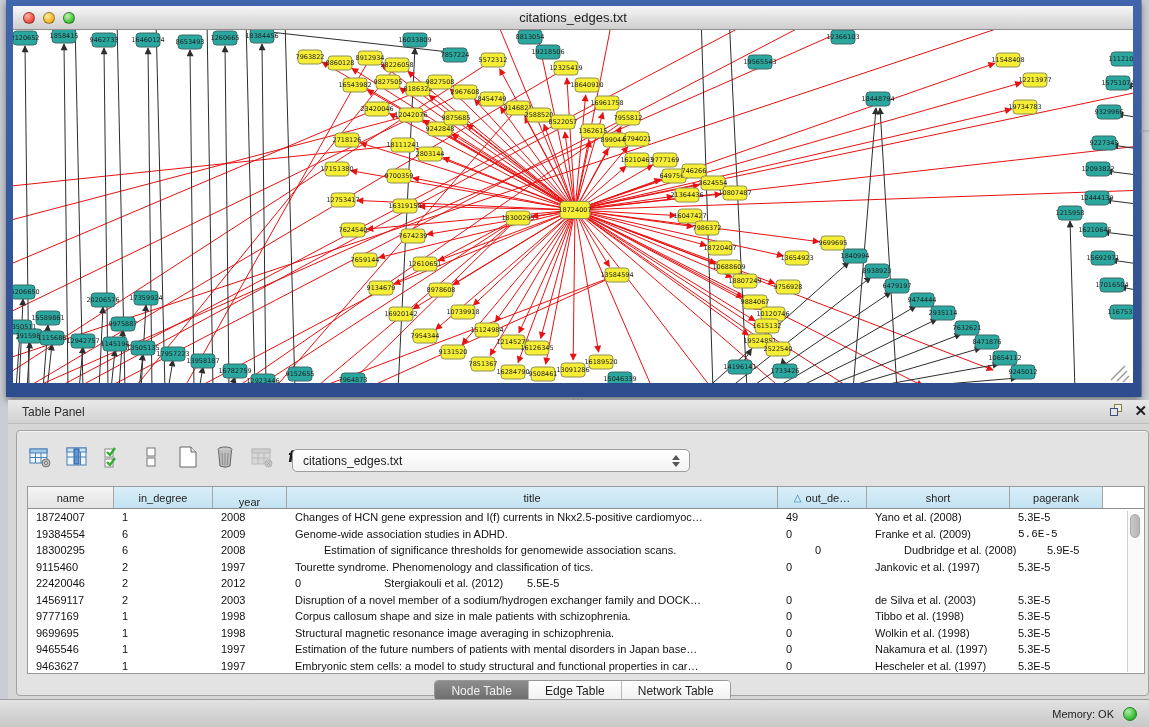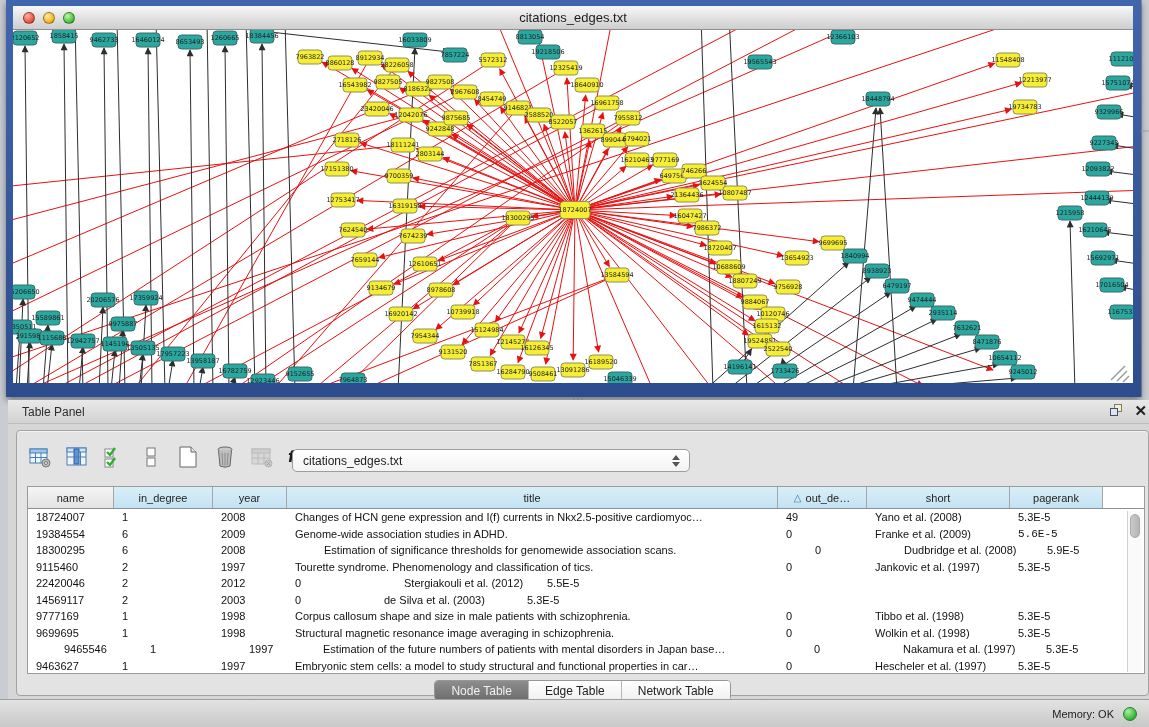--- a/index.html
+++ b/index.html
@@ -900,21 +900,21 @@
     </div>
 
     <div class="tbl-wrap">
       <div class="tbl-header" id="tbl-header">
           <div class="th plain" style="width: 86px;">
             <span>name</span>
           </div>
           <div class="th" style="width: 99px;">
             <span>in_degree</span>
           </div>
-          <div class="th" style="width: 74px;">
+          <div class="th" style="width: 74px; align-items: flex-end;">
             <span>year</span>
           </div>
           <div class="th" style="width: 491px;">
             <span>title</span>
           </div>
           <div class="th" style="width: 89px;">
             <span class="sort-tri">△</span>
             <span>out_de…</span>
           </div>
           <div class="th" style="width: 143px;">
@@ -959,27 +959,28 @@
             <div class="td" style="width: 491px;">Tourette syndrome. Phenomenology and classification of tics.</div>
             <div class="td" style="width: 89px;">0</div>
             <div class="td" style="width: 143px;">Jankovic et al. (1997)</div>
             <div class="td" style="width: 93px;">5.3E-5</div>
           </div>
           <div class="tr">
             <div class="td" style="width: 86px;">22420046</div>
             <div class="td" style="width: 99px;">2</div>
             <div class="td" style="width: 74px;">2012</div>
             <div class="td" style="width: 89px;">0</div>
-            <div class="td" style="width: 143px; margin-left: 20px;">Stergiakouli et al. (2012)</div>
+            <div class="td" style="width: 143px;">Stergiakouli et al. (2012)</div>
             <div class="td" style="width: 93px;">5.5E-5</div>
           </div>
           <div class="tr">
             <div class="td" style="width: 86px;">14569117</div>
             <div class="td" style="width: 99px;">2</div>
             <div class="td" style="width: 74px;">2003</div>
+            <div class="td" style="width: 491px;">Disruption of a novel member of a sodium/hydrogen exchanger family and DOCK…</div>
             <div class="td" style="width: 89px;">0</div>
             <div class="td" style="width: 143px;">de Silva et al. (2003)</div>
             <div class="td" style="width: 93px;">5.3E-5</div>
           </div>
           <div class="tr">
             <div class="td" style="width: 86px;">9777169</div>
             <div class="td" style="width: 99px;">1</div>
             <div class="td" style="width: 74px;">1998</div>
             <div class="td" style="width: 491px;">Corpus callosum shape and size in male patients with schizophrenia.</div>
             <div class="td" style="width: 89px;">0</div>
@@ -989,21 +990,21 @@
           <div class="tr">
             <div class="td" style="width: 86px;">9699695</div>
             <div class="td" style="width: 99px;">1</div>
             <div class="td" style="width: 74px;">1998</div>
             <div class="td" style="width: 491px;">Structural magnetic resonance image averaging in schizophrenia.</div>
             <div class="td" style="width: 89px;">0</div>
             <div class="td" style="width: 143px;">Wolkin et al. (1998)</div>
             <div class="td" style="width: 93px;">5.3E-5</div>
           </div>
           <div class="tr">
-            <div class="td" style="width: 86px; margin-left: 28px;">9465546</div>
+            <div class="td" style="width: 86px;">9465546</div>
             <div class="td" style="width: 99px;">1</div>
             <div class="td" style="width: 74px;">1997</div>
             <div class="td" style="width: 491px;">Estimation of the future numbers of patients with mental disorders in Japan base…</div>
             <div class="td" style="width: 89px;">0</div>
             <div class="td" style="width: 143px;">Nakamura et al. (1997)</div>
             <div class="td" style="width: 93px;">5.3E-5</div>
           </div>
           <div class="tr">
             <div class="td" style="width: 86px;">9463627</div>
             <div class="td" style="width: 99px;">1</div>

